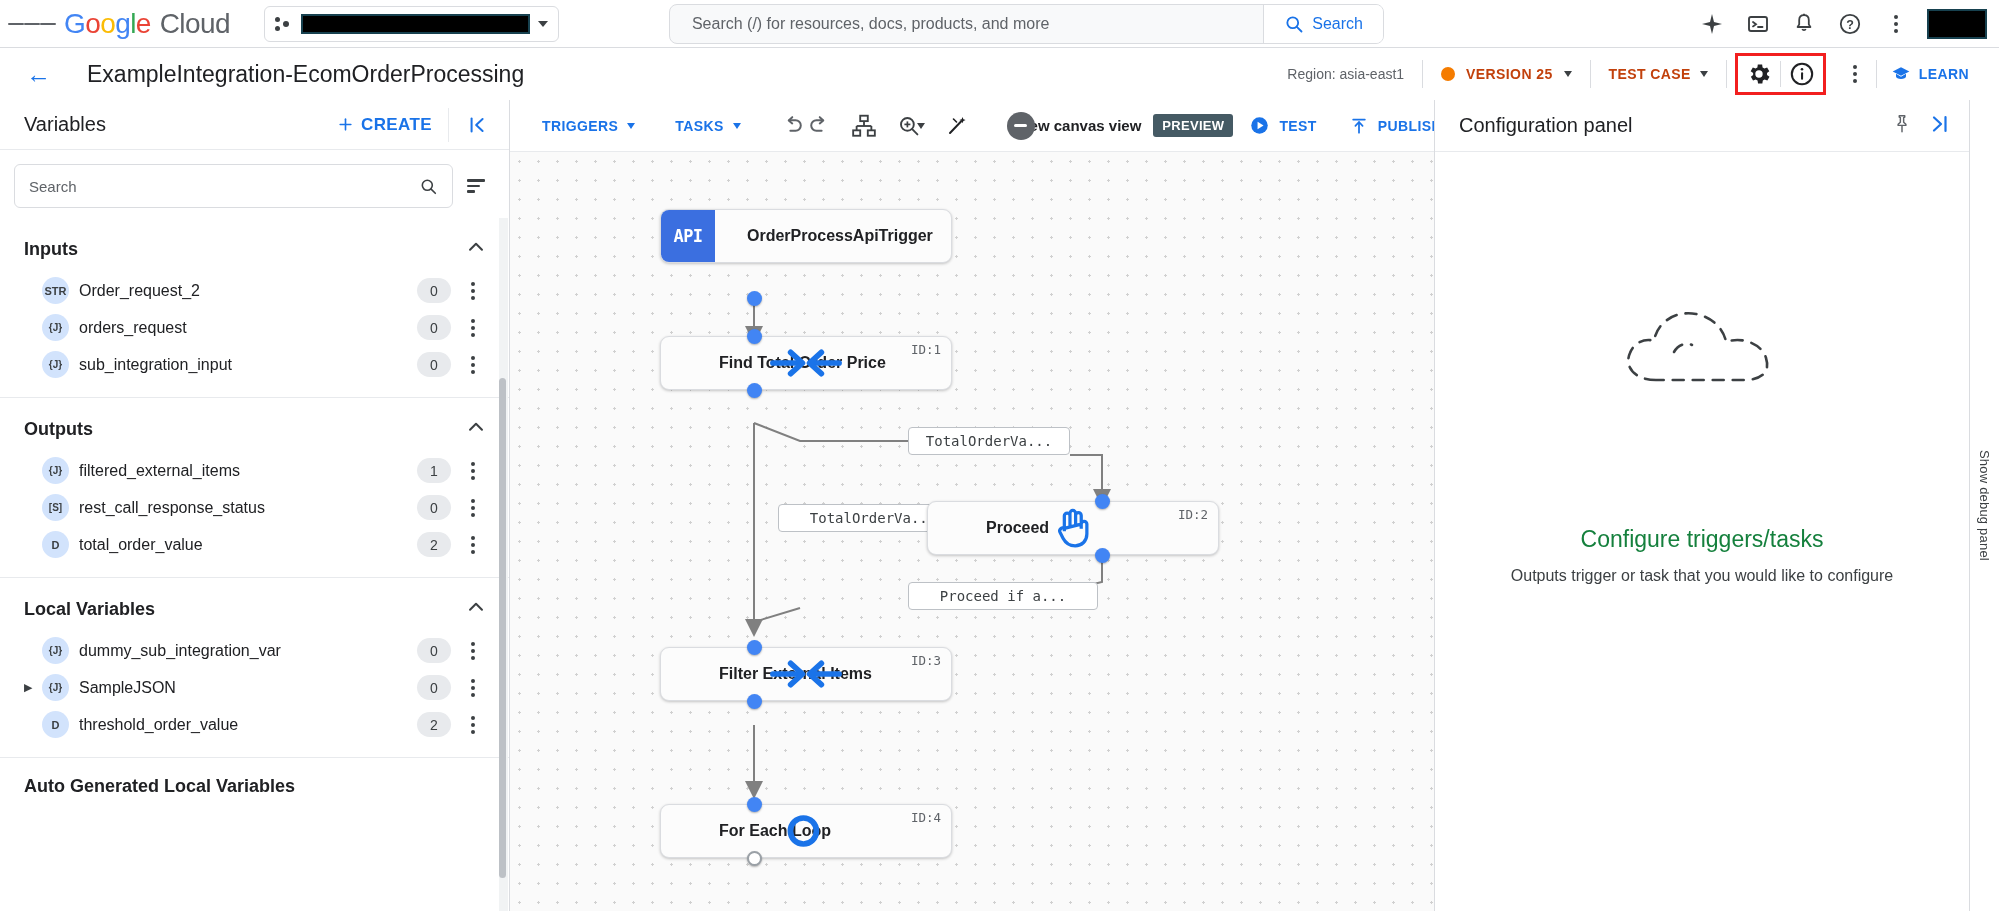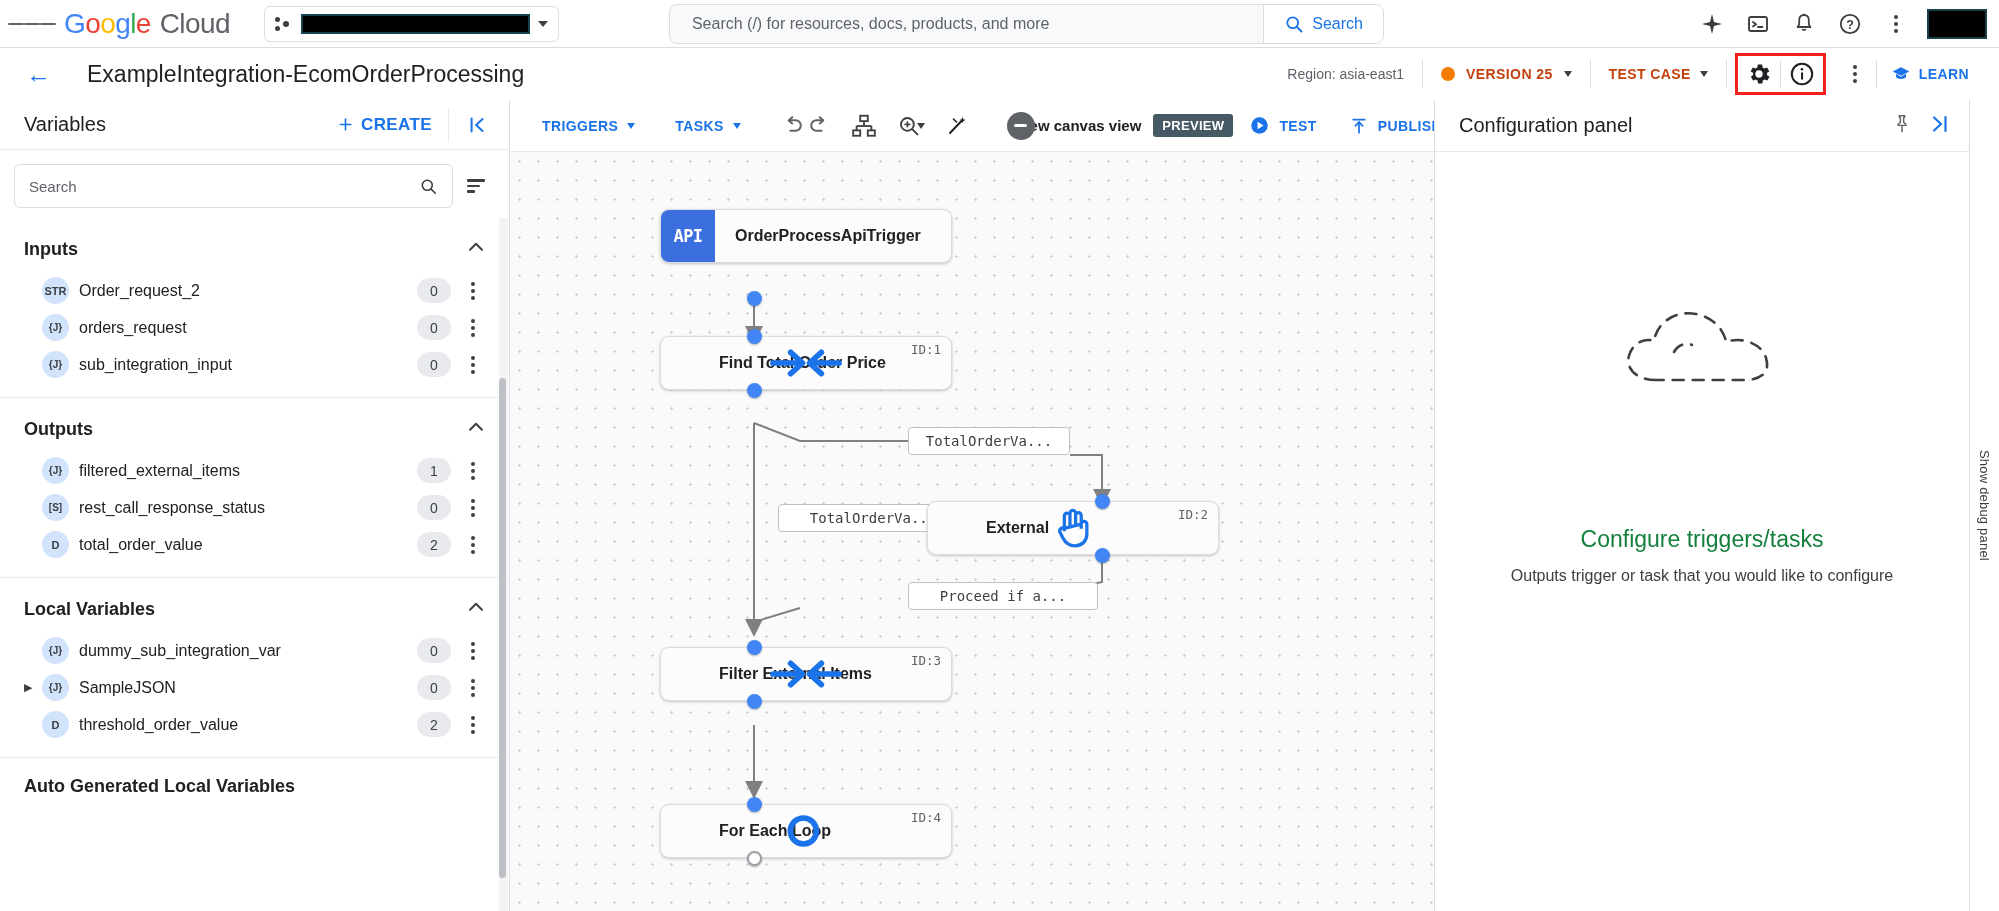--- a/index.html
+++ b/index.html
@@ -627,21 +627,21 @@
 
         <path d="M244 271 L290 289 L540 289" fill="none" stroke="#808080" stroke-width="2"></path>
         <path d="M560 303 L592 303 L592 346" fill="none" stroke="#808080" stroke-width="2" marker-end="url(#ah)"></path>
 
         <path d="M592 406 L592 430 L540 442" fill="none" stroke="#808080" stroke-width="2"></path>
         <path d="M290 456 L244 470" fill="none" stroke="#808080" stroke-width="2"></path>
 
         <line x1="244" y1="573" x2="244" y2="638" stroke="#808080" stroke-width="2" marker-end="url(#ah)"></line>
       </svg>
 
-      <div class="node" style="left:150px; top:57px; width:292px;">
+      <div class="node" style="left:150px; top:57px; width:292px;gap:12px;">
         <span class="api-badge">API</span>
         <span class="nlabel" style="margin-left:20px">OrderProcessApiTrigger</span>
       </div>
       <span class="port" style="left:237px; top:139px;"></span>
 
       <div class="node" style="left:150px; top:184px; width:292px;">
         <span class="nicon">
           <svg width="28" height="22" viewBox="0 0 30 22">
               <line x1="1" y1="11" x2="12" y2="11" stroke="#1a73e8" stroke-width="2.4" stroke-linecap="round"></line>
               <polyline points="8.5,6.5 13.5,11 8.5,15.5" fill="none" stroke="#1a73e8" stroke-width="2.4" stroke-linecap="round" stroke-linejoin="round"></polyline>
@@ -664,21 +664,21 @@
       <div class="edgelbl" style="left:398px; top:430px; width:190px;">
           <span>Proceed if a...</span>
         </div>
 
       <div class="node" style="left:417px; top:349px; width:292px;">
         <span class="nicon">
           <svg width="26" height="26" viewBox="0 0 24 24">
               <path d="M8 13.5 V6.4 a1.3 1.3 0 0 1 2.6 0 V11 m0-1 V5.2 a1.3 1.3 0 0 1 2.6 0 V11 m0-.8 V6.2 a1.3 1.3 0 0 1 2.6 0 V12.4 m0-2.2 a1.3 1.3 0 0 1 2.6 0 v4.6 c0 3.2-2.3 5.4-5.4 5.4 -3 0-4.6-1.6-5.6-3.5 L6 14 a1.4 1.4 0 0 1 2-1.8 Z" fill="none" stroke="#1a73e8" stroke-width="1.5" stroke-linejoin="round"></path>
             </svg>
         </span>
-        <span class="nlabel">External</span>
+        <span class="nlabel">Proceed</span>
         <span class="nid">ID:2</span>
       </div>
       <span class="port" style="left:585px; top:342px;"></span>
       <span class="port" style="left:585px; top:396px;"></span>
 
       <div class="node" style="left:150px; top:495px; width:292px;">
         <span class="nicon">
           <svg width="28" height="22" viewBox="0 0 30 22">
               <line x1="1" y1="11" x2="12" y2="11" stroke="#1a73e8" stroke-width="2.4" stroke-linecap="round"></line>
               <polyline points="8.5,6.5 13.5,11 8.5,15.5" fill="none" stroke="#1a73e8" stroke-width="2.4" stroke-linecap="round" stroke-linejoin="round"></polyline>

